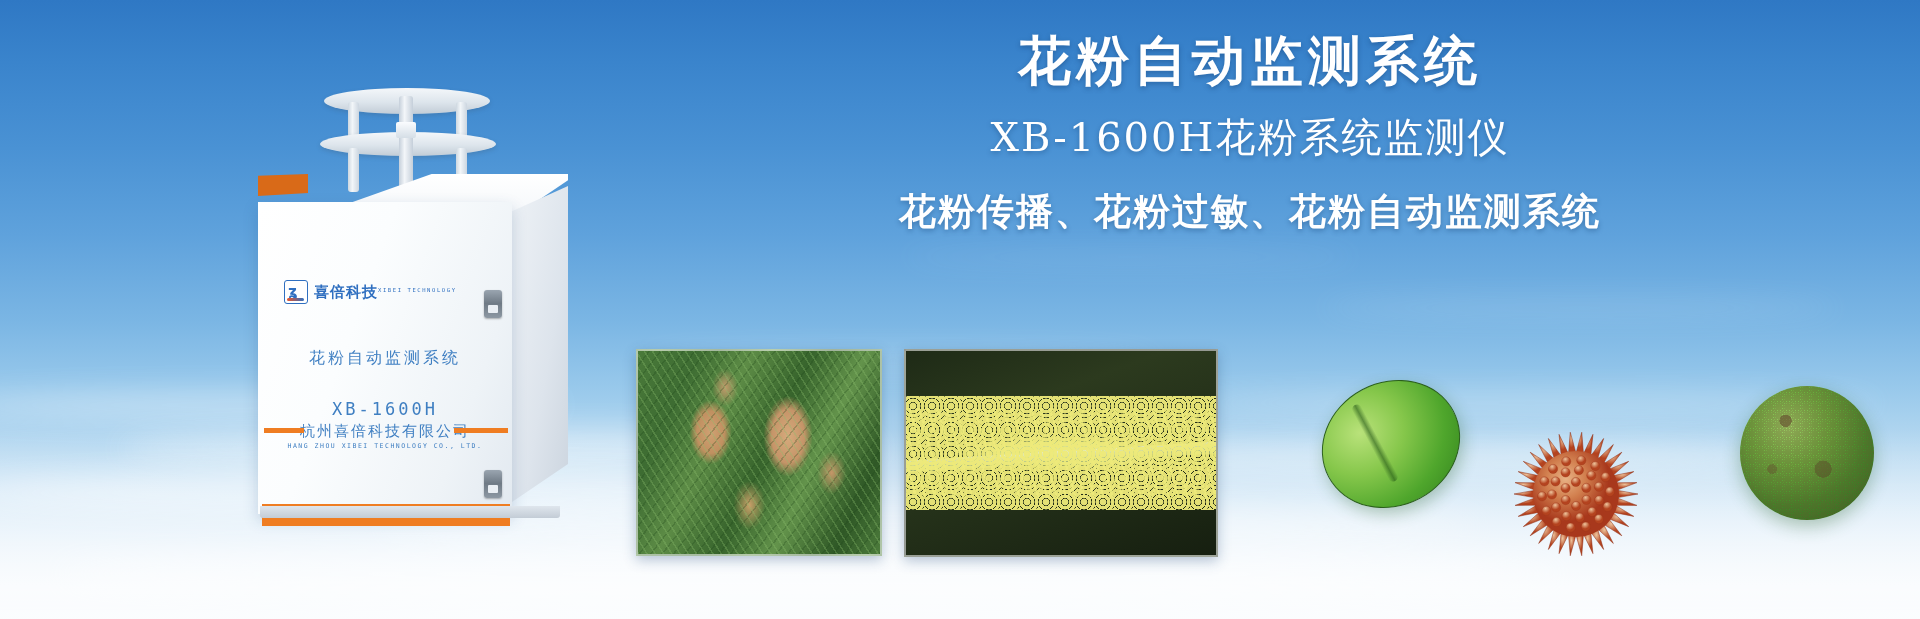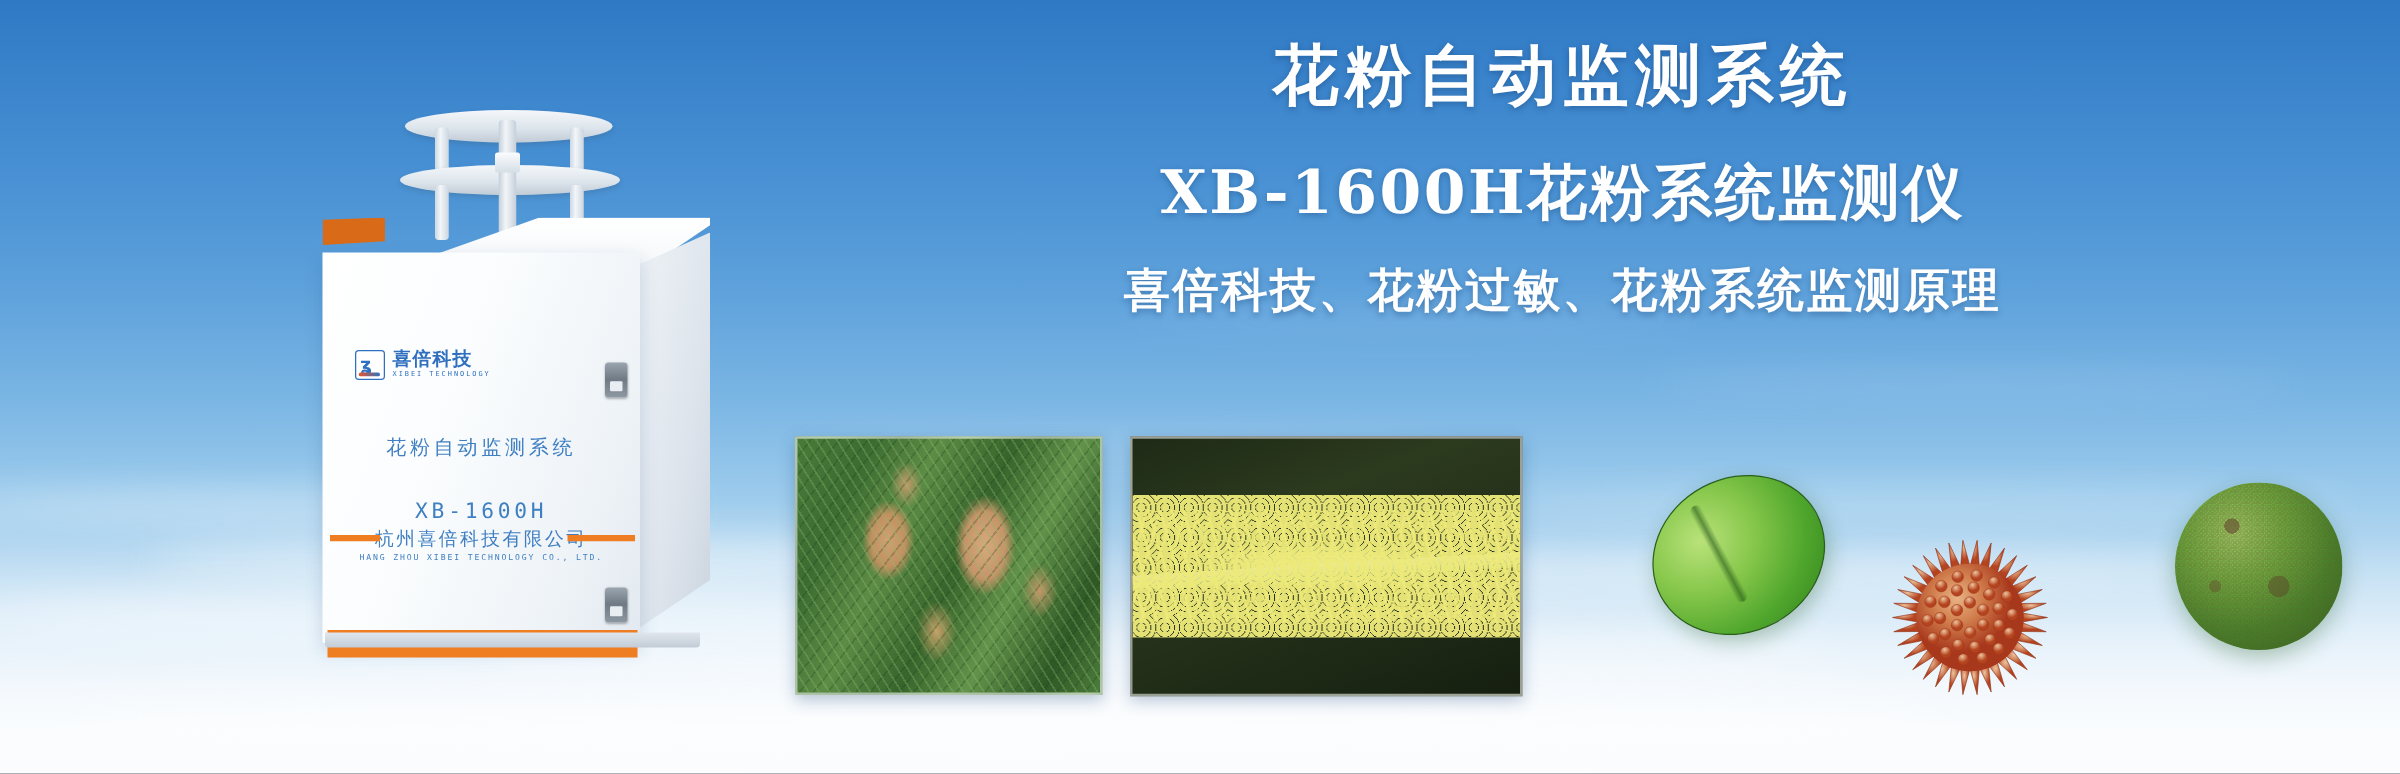--- a/index.html
+++ b/index.html
@@ -41,22 +41,22 @@
 
   
   .headings{position:absolute;left:720px;top:28px;width:1060px;text-align:center;}
   .h-main{
     font-family:"DejaVu Sans","Liberation Sans",sans-serif;
     font-size:53px;font-weight:bold;color:#ffffff;letter-spacing:5px;
     line-height:1.25;text-shadow:0 2px 5px rgba(18,60,110,.45);
   }
   .h-sub{
     font-family:"DejaVu Serif","Liberation Serif",serif;
-    font-size:48px;font-weight:bold;color:#ffffff;letter-spacing:2px;
-    margin-top:28px;text-shadow:0 2px 5px rgba(18,60,110,.4);
+    font-size:40px;font-weight:normal;color:#ffffff;letter-spacing:2px;
+    margin-top:16px;text-shadow:0 2px 5px rgba(18,60,110,.4);
   }
   .h-sub2{
     font-family:"DejaVu Sans","Liberation Sans",sans-serif;
     font-size:37px;font-weight:bold;color:#ffffff;letter-spacing:2px;
     margin-top:22px;text-shadow:0 2px 5px rgba(18,60,110,.4);
   }
 
   
   .device{position:absolute;left:258px;top:88px;width:310px;height:440px;}
   .inlet{position:absolute;left:48px;top:0;width:200px;height:90px;}
@@ -105,21 +105,21 @@
   .latch-top{left:226px;top:88px;}
   .latch-bot{left:226px;top:268px;}
 
   .logo{position:absolute;left:26px;top:78px;display:flex;align-items:center;gap:6px;}
   .logo-mark{width:22px;height:22px;border:1.4px solid #2f6fc0;border-radius:3px;
     position:relative;background:#fff;}
   .logo-mark .swoosh{position:absolute;left:3px;top:3px;font-size:15px;line-height:16px;
     font-weight:bold;color:#2f6fc0;font-family:"DejaVu Sans",sans-serif;}
   .logo-mark .bar{position:absolute;left:2px;bottom:2px;width:17px;height:3px;
     background:linear-gradient(90deg,#e8542a,#2f6fc0);border-radius:2px;}
-  .logo-txt{display:flex;flex-direction:column;line-height:1;}
+  .logo-txt{display:flex;flex-direction:row;line-height:1;}
   .logo-cn{font-size:15px;font-weight:bold;color:#2f6fc0;letter-spacing:1px;
     font-family:"DejaVu Sans","Liberation Sans",sans-serif;}
   .logo-en{font-size:5.5px;color:#2f6fc0;letter-spacing:1.6px;margin-top:3px;
     font-family:"DejaVu Sans Mono","Liberation Mono",monospace;}
 
   .dev-title{position:absolute;left:0;width:254px;text-align:center;color:#3f7fc2;
     font-family:"DejaVu Sans","Liberation Sans",sans-serif;}
   .dev-name{top:146px;font-size:16px;letter-spacing:3px;}
   .dev-model{top:197px;font-size:17px;letter-spacing:3px;
     font-family:"DejaVu Sans Mono","Liberation Mono",monospace;}
@@ -199,21 +199,21 @@
   <div class="cloud cl5"></div>
   <div class="cloud cl2"></div>
   <div class="cloud cl3"></div>
   <div class="cloud cl4"></div>
   <div class="cloud cl8"></div>
   <div class="haze"></div>
 
   <div class="headings">
     <div class="h-main">花粉自动监测系统</div>
     <div class="h-sub">XB-1600H花粉系统监测仪</div>
-    <div class="h-sub2">喜倍科技、花粉过敏、花粉系统监测原理</div>
+    <div class="h-sub2">花粉传播、花粉过敏、花粉自动监测系统</div>
   </div>
 
   <div class="device">
 
     <div class="inlet">
       <div class="disc disc-top"></div>
       <div class="post p1"></div>
       <div class="post p2"></div>
       <div class="disc disc-mid"></div>
       <div class="post p3"></div>

